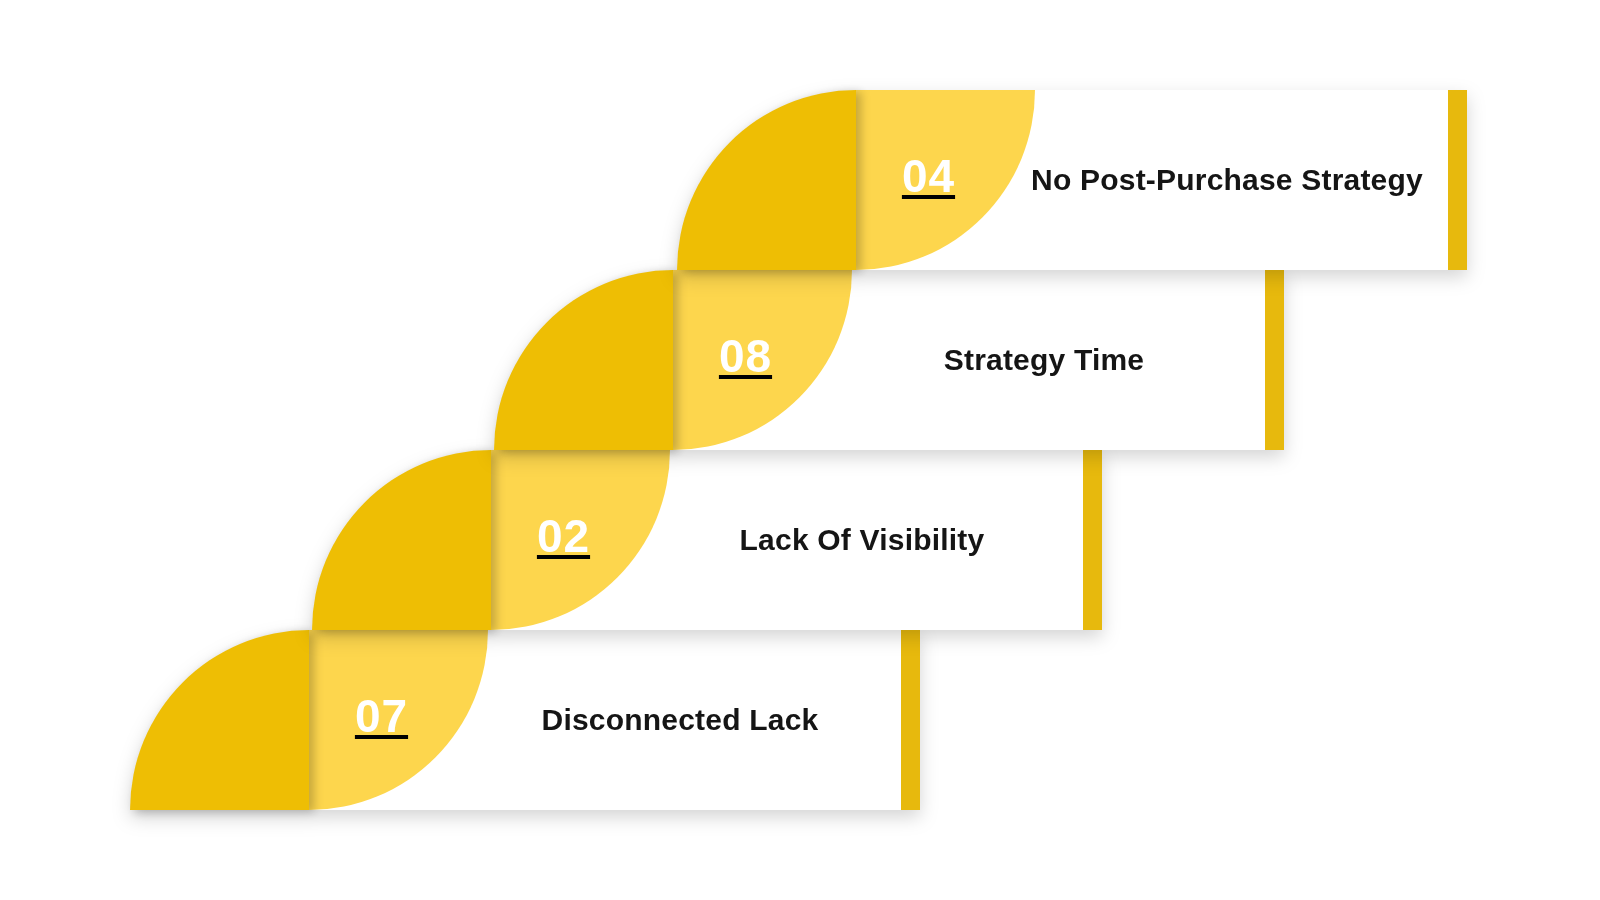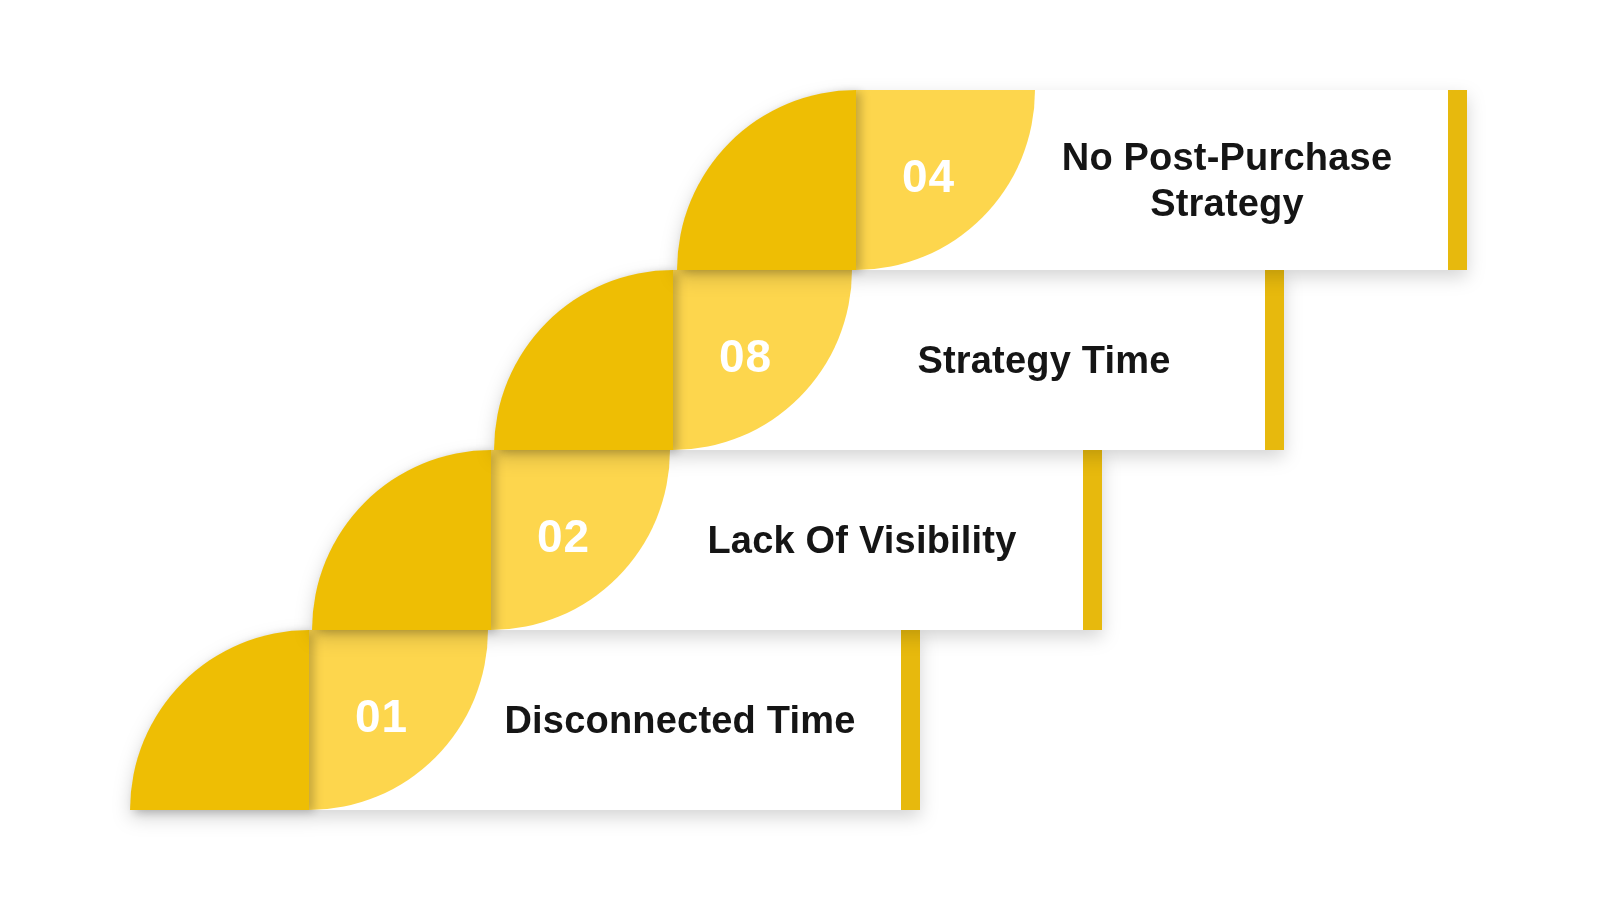--- a/index.html
+++ b/index.html
@@ -43,21 +43,21 @@
     position: absolute;
     left: 152px;
     width: 440px;
     top: 0;
     height: 100%;
     display: flex;
     align-items: center;
     justify-content: center;
     text-align: center;
     font-weight: 700;
-    font-size: 38px;
+    font-size: 30px;
     line-height: 1.22;
     color: var(--text, #151515);
     letter-spacing: 0.2px;
   }
   .bar {
     position: absolute;
     right: 0;
     top: 0;
     width: 19px;
     height: 100%;
@@ -80,20 +80,21 @@
   }
   .half-light {
     left: 179px;
     background: var(--leaf-light, #fdd64d);
     border-bottom-right-radius: 100% 100%;
     display: flex;
     align-items: center;
     justify-content: center;
     padding-right: 34px;
     box-sizing: border-box;
+    text-decoration: underline;
   }
   .half-dark {
     left: 0;
     background: var(--leaf-dark, #eebe04);
     border-top-left-radius: 100% 100%;
     filter: drop-shadow(5px 2px 5px rgba(0, 0, 0, 0.22));
   }
   .num {
     font-weight: 700;
     font-size: 46px;
@@ -102,26 +103,26 @@
     letter-spacing: 1px;
   }
 </style>
 </head>
 <body>
 
 <div class="canvas">
 
   <div class="row row1">
     <div class="card">
-      <div class="label">Disconnected Time</div>
+      <div class="label">Disconnected Lack</div>
       <div class="bar"></div>
     </div>
     <div class="leaf">
       <div class="half half-light">
-        <div class="num">01</div>
+        <div class="num">07</div>
       </div>
       <div class="half half-dark"></div>
     </div>
   </div>
 
   <div class="row row2">
     <div class="card">
       <div class="label">Lack Of Visibility</div>
       <div class="bar"></div>
     </div>

